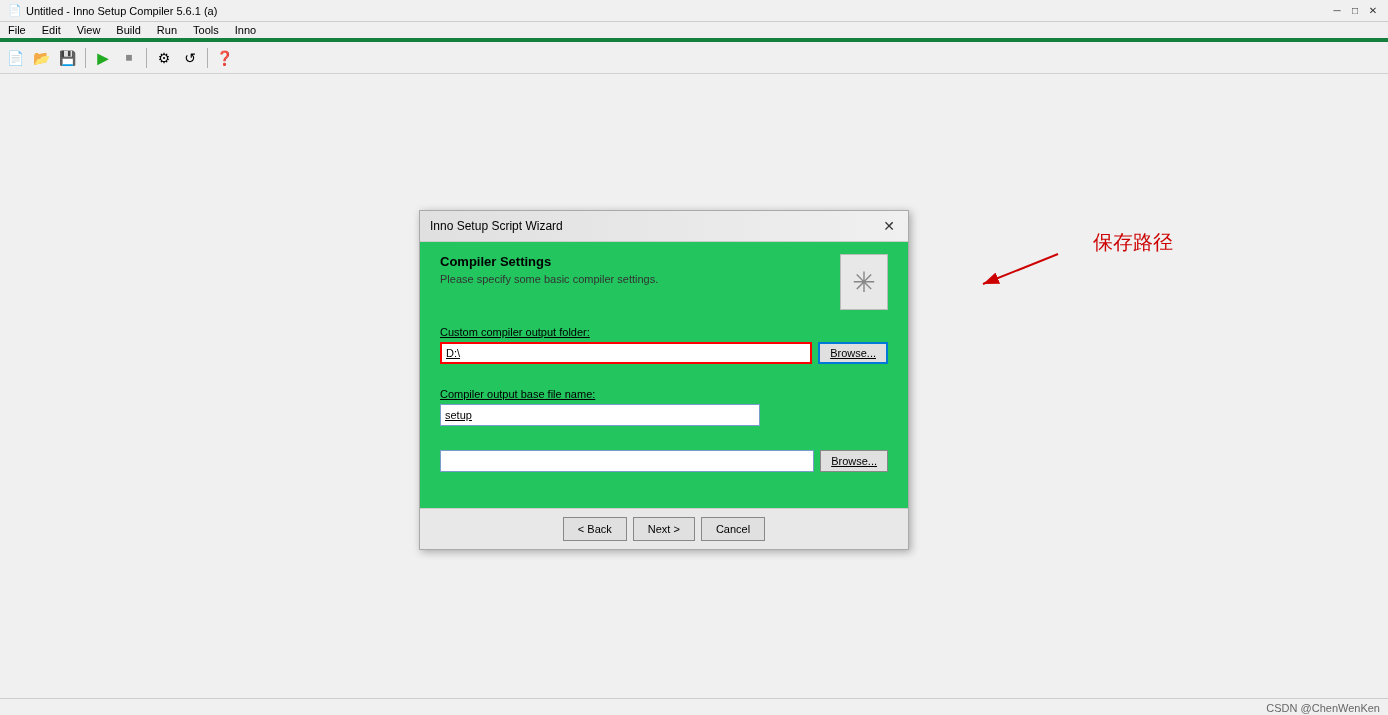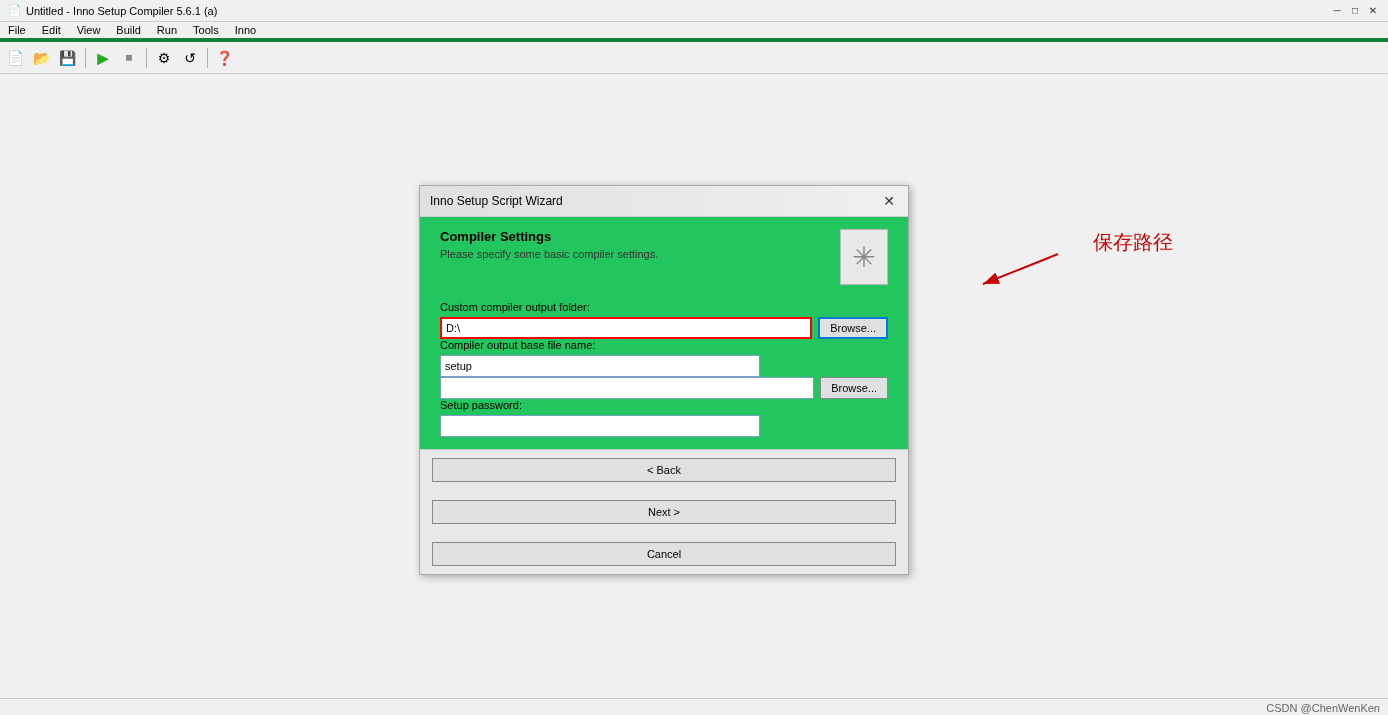--- a/index.html
+++ b/index.html
@@ -177,21 +177,22 @@
       border: 1px solid #bbb;
       background: #e8e8e8;
       display: flex;
       align-items: center;
       justify-content: center;
       font-size: 24px;
       color: #666;
     }
 
     .form-section {
-      margin-bottom: 0;
+      margin-bottom: 24px;
+      text-decoration: underline;
     }
     .form-label {
       font-size: 11px;
       color: #000;
       margin-bottom: 4px;
       display: block;
     }
     .form-row {
       display: flex;
       gap: 6px;
@@ -224,22 +225,21 @@
       border: 2px solid #0078d7;
     }
 
     
     .dialog-footer {
       background: #e8e8e8;
       border-top: 1px solid #ccc;
       padding: 8px 12px;
       display: flex;
       justify-content: center;
-      gap: 18px;
-      flex-direction: column;
+      gap: 6px;
     }
     .footer-btn {
       height: 24px;
       padding: 0 14px;
       background: #e0e0e0;
       border: 1px solid #888;
       cursor: pointer;
       font-size: 11px;
       font-family: inherit;
     }
@@ -336,24 +336,20 @@
           <input type="text" class="form-input" style="width: 320px; display: block;" value="setup">
         </div>
 
         <div class="form-section">
           <div class="form-row">
             <input type="text" class="form-input" value="" style="">
             <button class="form-btn">Browse...</button>
           </div>
         </div>
 
-        <div class="form-section">
-          <label class="form-label">Setup password:</label>
-          <input type="password" class="form-input" style="width: 320px; display: block;" value="">
-        </div>
 
       </div>
 
       <div class="dialog-footer">
         <button class="footer-btn">&lt; Back</button>
         <button class="footer-btn">Next &gt;</button>
         <button class="footer-btn">Cancel</button>
       </div>
 
     </div>

